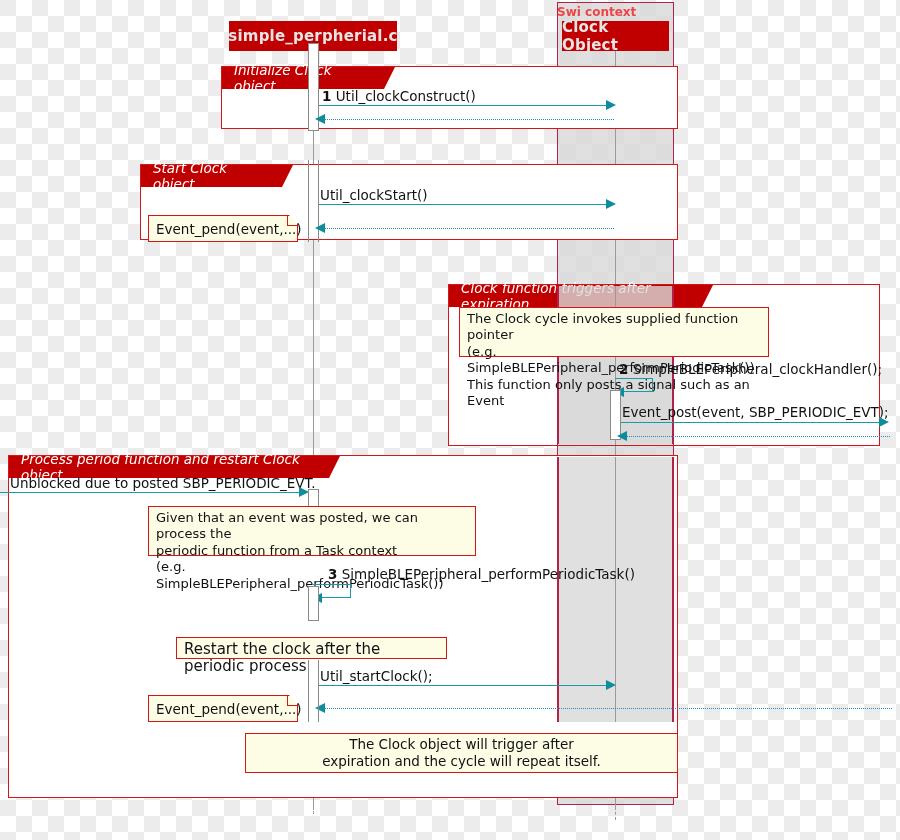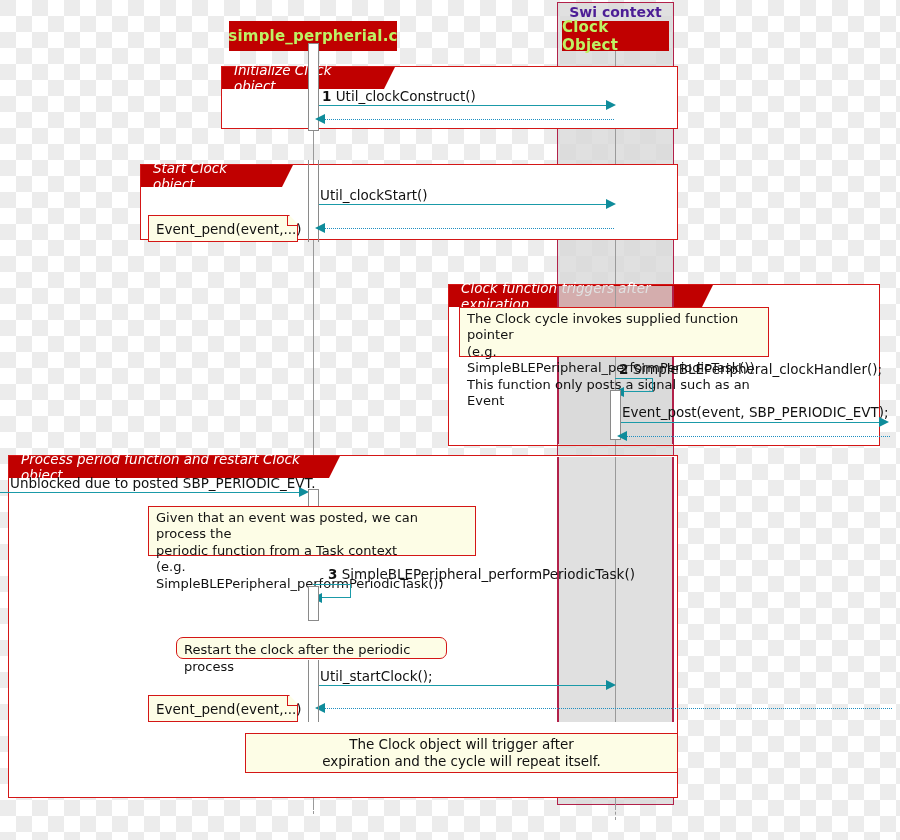--- a/index.html
+++ b/index.html
@@ -9,31 +9,31 @@
     background:
       repeating-conic-gradient(#ffffff 0% 25%, #ececec 0% 50%) 0 0/32px 32px;
   }
   .canvas{position:absolute;inset:0;}
 
   
   .abs{position:absolute;box-sizing:border-box;}
 
   
   .participant{
-    background:#c00000;color:#bef264;font-weight:bold;font-size:15px;
+    background:#c00000;color:#e5e5e5;font-weight:bold;font-size:15px;
     display:flex;align-items:center;justify-content:center;
     letter-spacing:.2px;
   }
 
   
   .groupbox{
     border:1.5px solid #b2214a;background:rgba(216,216,216,.80);
   }
   .grouplabel{
-    font-weight:bold;font-size:14px;color:#4c1d95;text-align:center;
+    font-weight:bold;font-size:12px;color:#ef4444;
     background:transparent;
   }
 
   
   .lifeline{background:#9a9a9a;width:1px;}
   .lifeline.dotted{
     background:none;
     border-left:1px dashed #9a9a9a;
     width:0;
   }
@@ -200,21 +200,21 @@
 
   <div class="abs msglabel" style="left:328px;top:566px;">
     <span class="seqnum">3</span>
     <span>SimpleBLEPeripheral_performPeriodicTask()</span>
   </div>
   <div class="abs selfcall" style="left:313px;top:584px;width:38px;height:14px;"></div>
   <div class="abs arrowhead arr-left" style="left:312px;top:593px;"></div>
 
   <div class="abs activation" style="left:308px;top:586px;height:35px;"></div>
 
-  <div class="abs note" style="left:176px;top:637px;width:271px;height:22px;line-height:17px;font-size:13px;border-radius:7px;">Restart the clock after the periodic process</div>
+  <div class="abs note" style="left:176px;top:637px;width:271px;height:22px;line-height:17px;font-size:15px;">Restart the clock after the periodic process</div>
 
   <div class="abs msglabel" style="left:320px;top:668px;">
     <span>Util_startClock();</span>
   </div>
   <div class="abs msgline" style="left:319px;top:685px;width:293px;"></div>
   <div class="abs arrowhead arr-right" style="left:606px;top:680px;"></div>
 
   <div class="abs msgline ret" style="left:322px;top:708px;width:570px;"></div>
   <div class="abs arrowhead arr-left" style="left:315px;top:703px;"></div>
 

